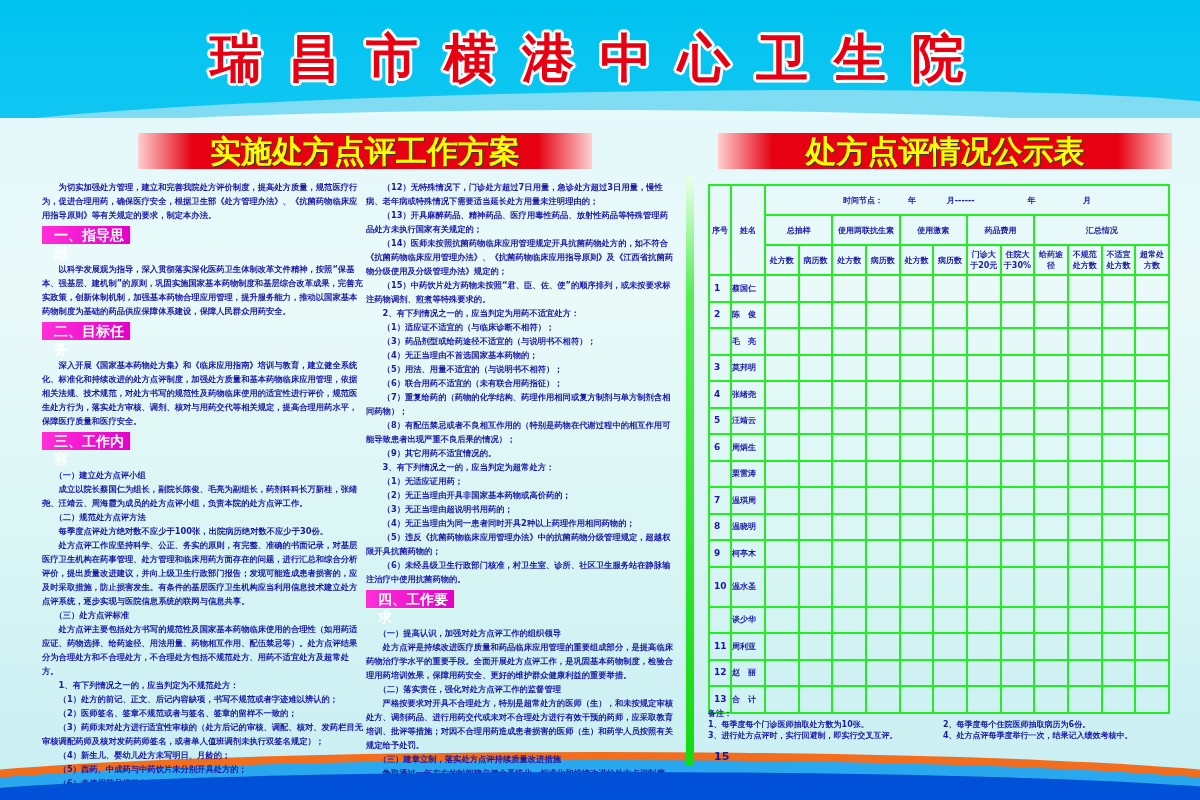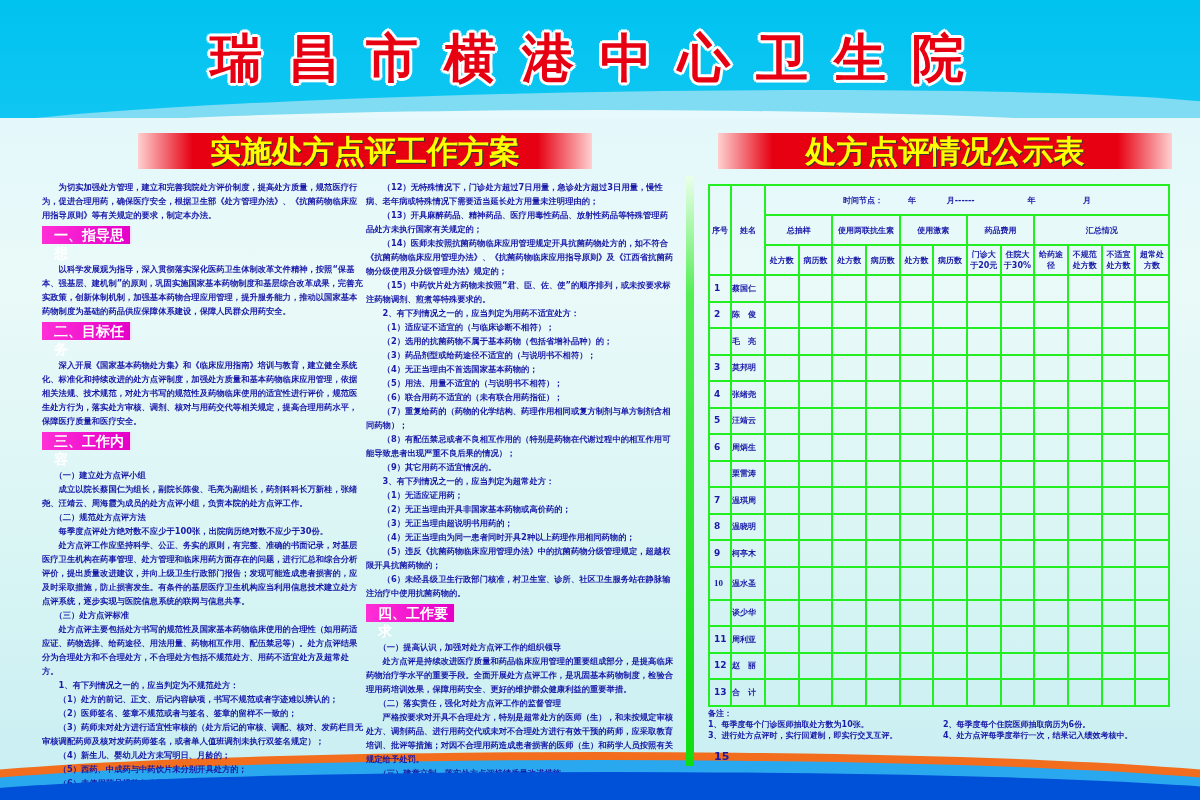--- a/index.html
+++ b/index.html
@@ -142,21 +142,20 @@
     
   </div>
 
   <div class="col col-mid">
     <p>（12）无特殊情况下，门诊处方超过7日用量，急诊处方超过3日用量，慢性病、老年病或特殊情况下需要适当延长处方用量未注明理由的；</p>
     <p>（13）开具麻醉药品、精神药品、医疗用毒性药品、放射性药品等特殊管理药品处方未执行国家有关规定的；</p>
     <p>（14）医师未按照抗菌药物临床应用管理规定开具抗菌药物处方的，如不符合《抗菌药物临床应用管理办法》、《抗菌药物临床应用指导原则》及《江西省抗菌药物分级使用及分级管理办法》规定的；</p>
     <p>（15）中药饮片处方药物未按照“君、臣、佐、使”的顺序排列，或未按要求标注药物调剂、煎煮等特殊要求的。</p>
     <p>2、有下列情况之一的，应当判定为用药不适宜处方：</p>
     <p>（1）适应证不适宜的（与临床诊断不相符）；</p>
-    <p>（2）选用的抗菌药物不属于基本药物（包括省增补品种）的；</p>
     <p>（3）药品剂型或给药途径不适宜的（与说明书不相符）；</p>
     <p>（4）无正当理由不首选国家基本药物的；</p>
     <p>（5）用法、用量不适宜的（与说明书不相符）；</p>
     <p>（6）联合用药不适宜的（未有联合用药指征）；</p>
     <p>（7）重复给药的（药物的化学结构、药理作用相同或复方制剂与单方制剂含相同药物）；</p>
     <p>（8）有配伍禁忌或者不良相互作用的（特别是药物在代谢过程中的相互作用可能导致患者出现严重不良后果的情况）；</p>
     <p>（9）其它用药不适宜情况的。</p>
     <p>3、有下列情况之一的，应当判定为超常处方：</p>
     <p>（1）无适应证用药；</p>
     <p>（2）无正当理由开具非国家基本药物或高价药的；</p>
@@ -399,21 +398,21 @@
             <td></td>
             <td></td>
             <td></td>
             <td></td>
             <td></td>
             <td></td>
             <td></td>
             <td></td>
             <td></td>
           </tr>
-          <tr style="height: 33px; font-family: Liberation Serif, serif;">
+          <tr style="height: 40px;">
             <td class="num">10</td>
             <td class="name">温水圣</td>
             <td></td>
             <td></td>
             <td></td>
             <td></td>
             <td></td>
             <td></td>
             <td></td>
             <td></td>

